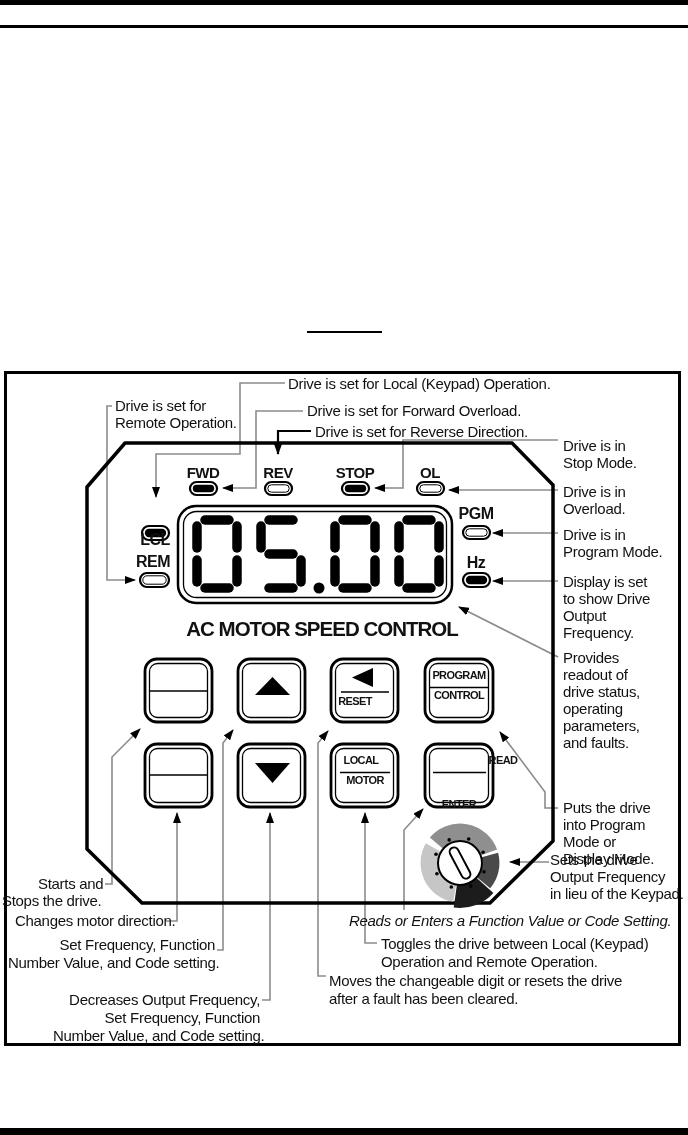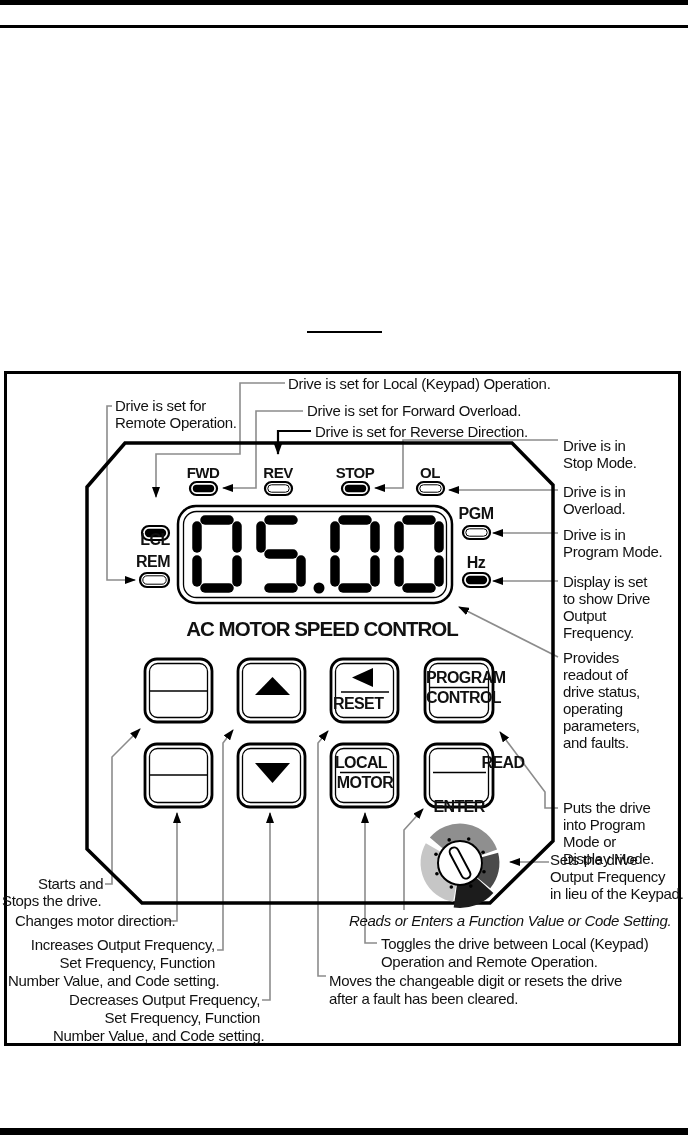--- a/index.html
+++ b/index.html
@@ -5,21 +5,21 @@
   html,body{margin:0;padding:0;}
   body{width:688px;height:1135px;position:relative;background:#fff;overflow:hidden;
        font-family:"Liberation Sans", sans-serif;color:#111;}
   .abs{position:absolute;}
   .bar{background:#000;}
   .callout{font-size:15px;line-height:17px;letter-spacing:-0.3px;white-space:nowrap;}
   .lh18{line-height:18px;}
   .rt{text-align:right;}
   .indlbl{font-weight:bold;font-size:15px;letter-spacing:-0.5px;text-align:center;white-space:nowrap;}
   .indlbl2{font-weight:bold;font-size:16px;letter-spacing:-0.5px;text-align:center;white-space:nowrap;}
-  .btnlbl{font-weight:bold;font-size:16px;letter-spacing:-0.6px;text-align:center;white-space:nowrap;}
+  .btnlbl{font-weight:bold;font-size:11px;letter-spacing:-0.6px;text-align:center;white-space:nowrap;}
   .kptitle{font-weight:bold;font-size:20.5px;letter-spacing:-1px;text-align:center;white-space:nowrap;}
   #diagram-box{border:3px solid #000;}
   svg{position:absolute;left:0;top:0;}
 </style>
 </head>
 <body>
 
 <div class="abs bar" style="left:0;top:0;width:688px;height:5px;"></div>
 <div class="abs bar" style="left:0;top:25px;width:688px;height:2.5px;"></div>
 <div class="abs bar" style="left:307px;top:331px;width:75px;height:2px;"></div>
@@ -249,21 +249,20 @@
 <div class="abs callout" style="left:550px;top:851px;">
     <div>Sets the drive</div>
     <div>Output Frequency</div>
     <div>in lieu of the Keypad.</div>
   </div>
 
 <div class="abs callout" style="left:38px;top:875px;">Starts and</div>
 <div class="abs callout" style="left:2px;top:892px;">Stops the drive.</div>
 <div class="abs callout" style="left:15px;top:912px;">Changes motor direction.</div>
 <div class="abs callout lh18 rt" style="left:8px;top:936px;width:207px;">
-    <div>Increases Output Frequency,</div>
     <div>Set Frequency, Function</div>
     <div>Number Value, and Code setting.</div>
   </div>
 <div class="abs callout lh18 rt" style="left:53px;top:991px;width:207px;">
     <div>Decreases Output Frequency,</div>
     <div>Set Frequency, Function</div>
     <div>Number Value, and Code setting.</div>
   </div>
 <div class="abs callout" style="left:349px;top:912px;font-style:italic;">Reads or Enters a Function Value or Code Setting.</div>
 <div class="abs callout lh18" style="left:381px;top:935px;">

